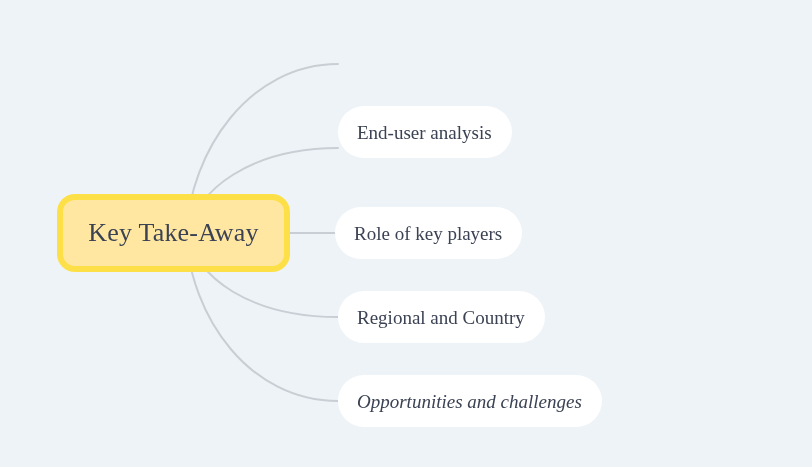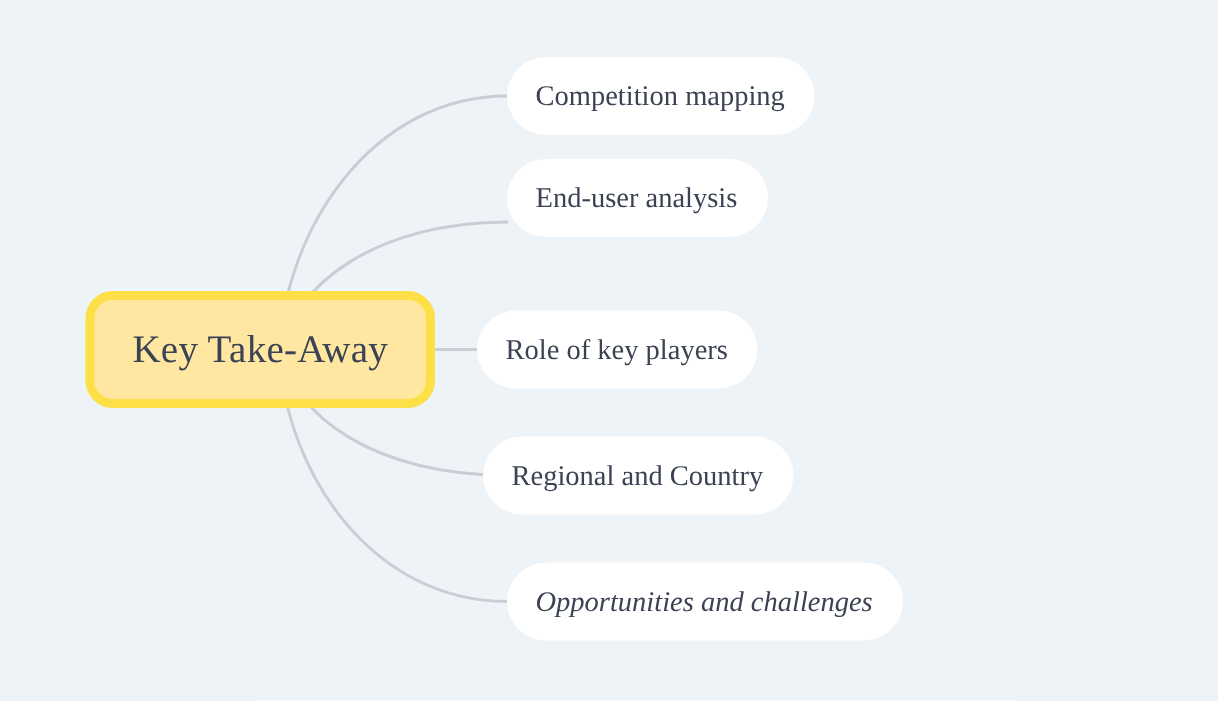--- a/index.html
+++ b/index.html
@@ -93,33 +93,30 @@
       <path d="M 186 232 C 190 318 250 401 338 401"></path>
     </g>
   </svg>
 
   <div class="root-node">
     <div class="root-node-inner">
       <span class="root-label">Key Take-Away</span>
     </div>
   </div>
 
-  <div class="branch-node" style="left:338px; top:38px;">
-    <span class="branch-label">Competition mapping</span>
-  </div>
 
   <div class="branch-node" style="left:338px; top:106px;">
     <span class="branch-label">End-user analysis</span>
   </div>
 
-  <div class="branch-node" style="left:318px; top:207px;align-items:center;">
+  <div class="branch-node" style="left:335px; top:207px;align-items:center;">
     <span class="branch-label">Role of key players</span>
   </div>
 
-  <div class="branch-node" style="left:322px; top:291px;">
+  <div class="branch-node" style="left:338px; top:291px;">
     <span class="branch-label">Regional and Country</span>
   </div>
 
   <div class="branch-node" style="left:338px; top:375px;font-style:italic;">
     <span class="branch-label">Opportunities and challenges</span>
   </div>
 
 </div>
 
 </body></html>

